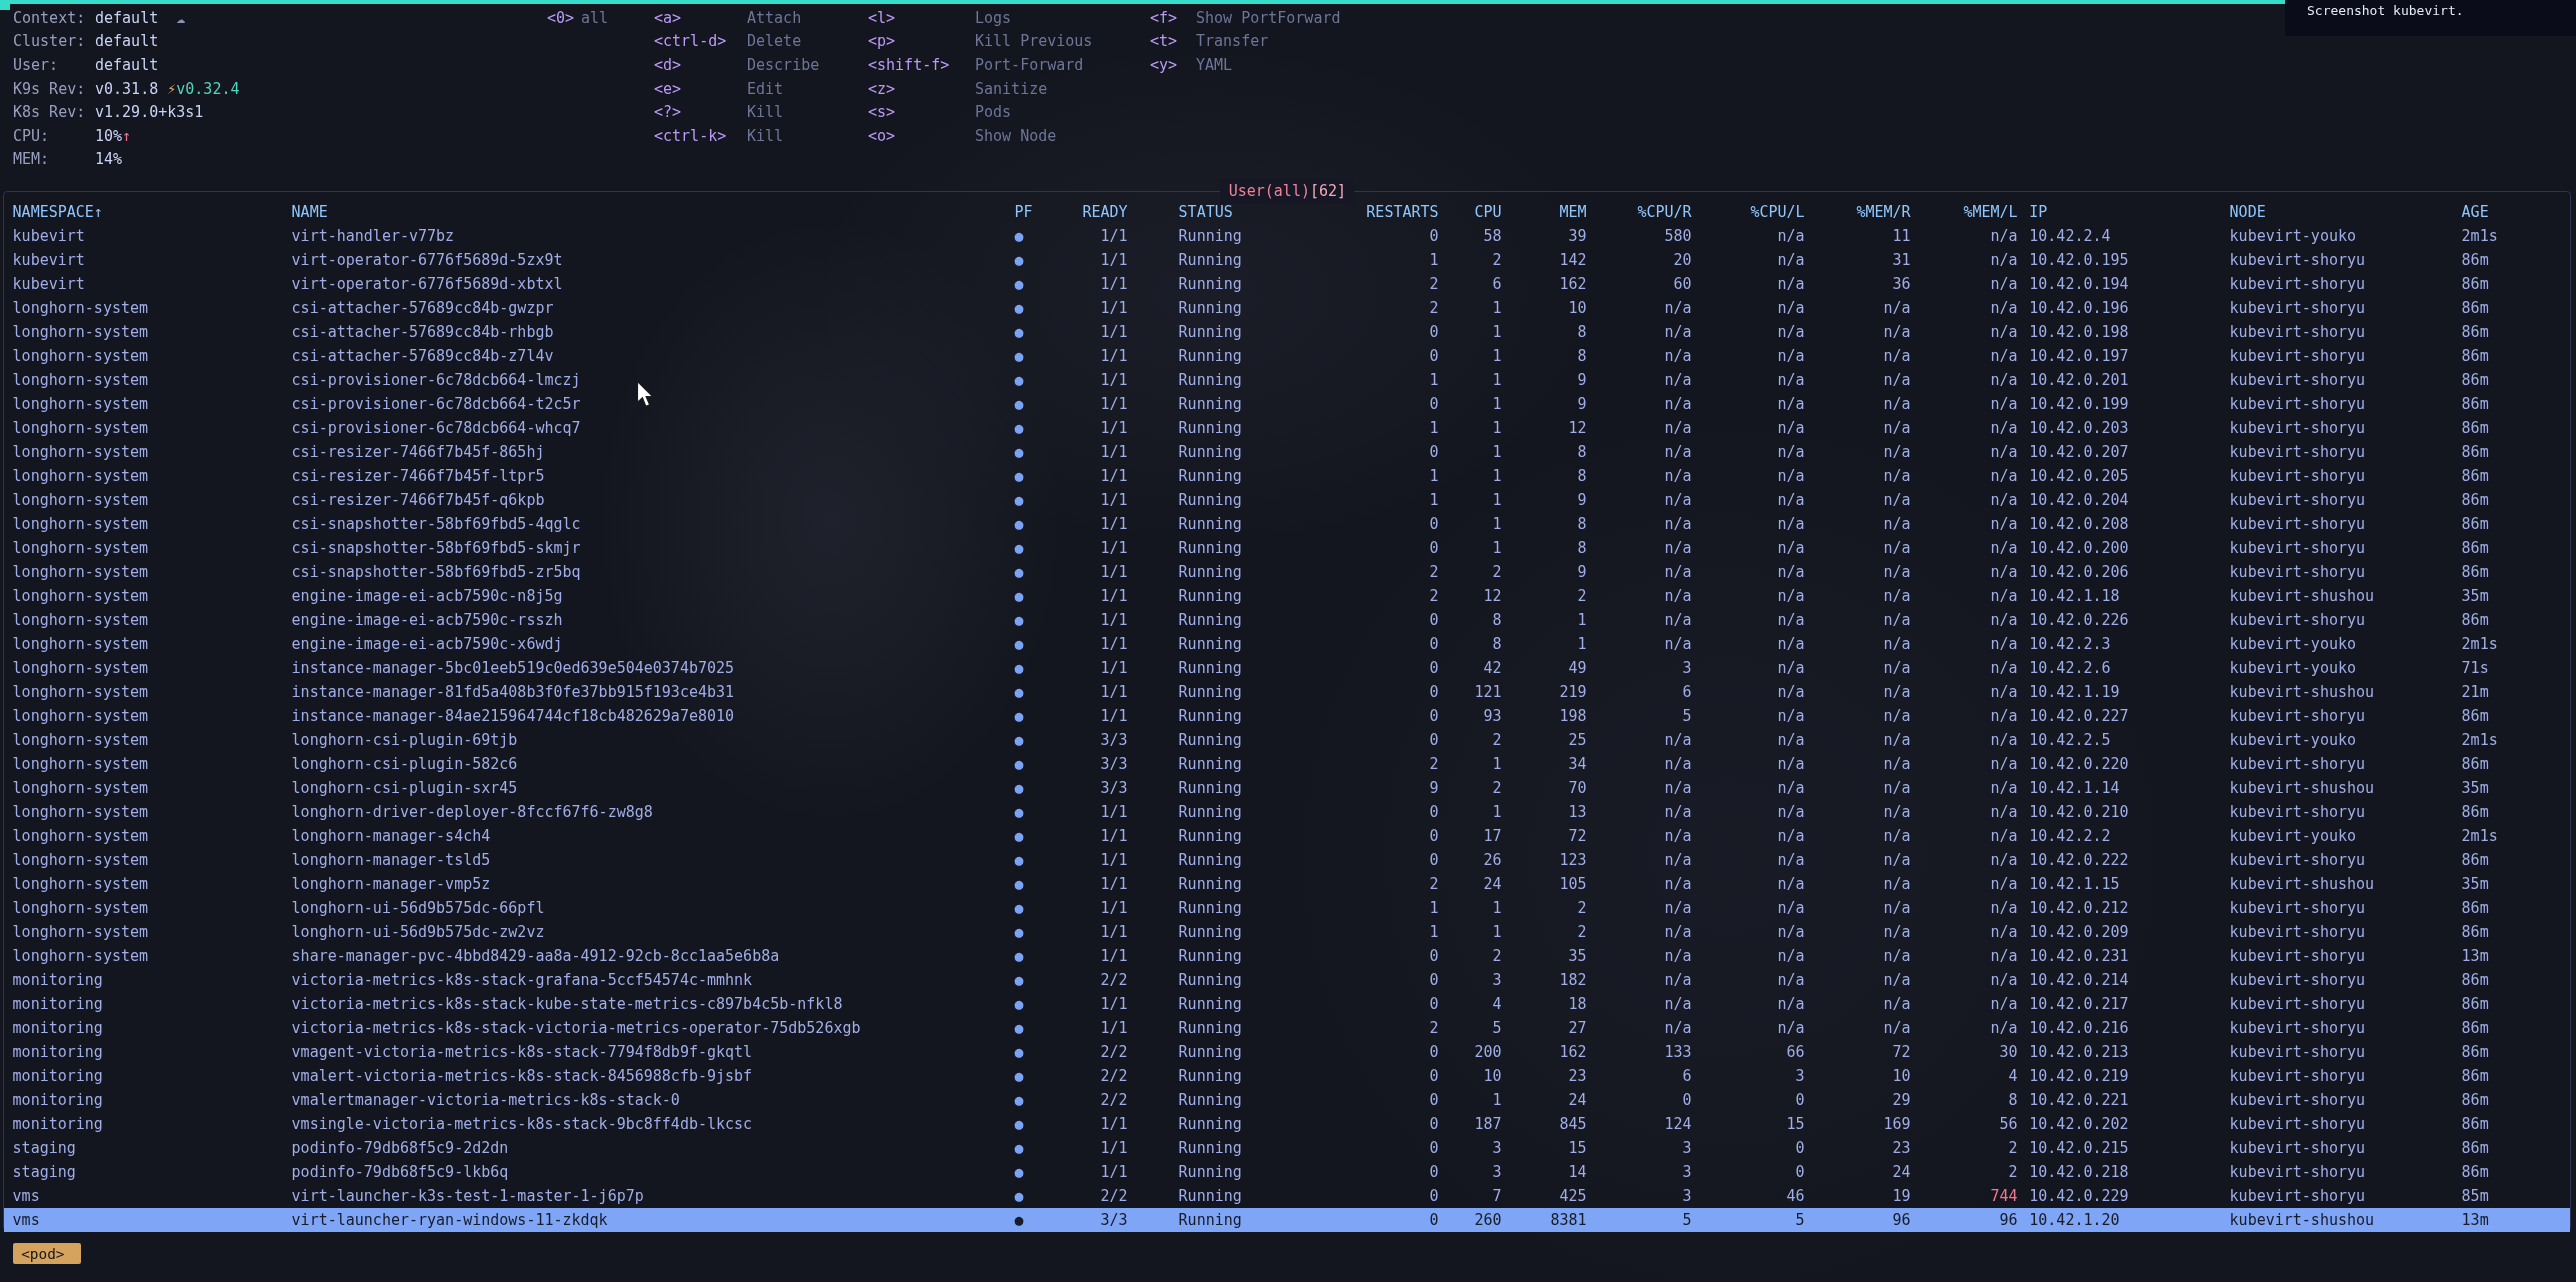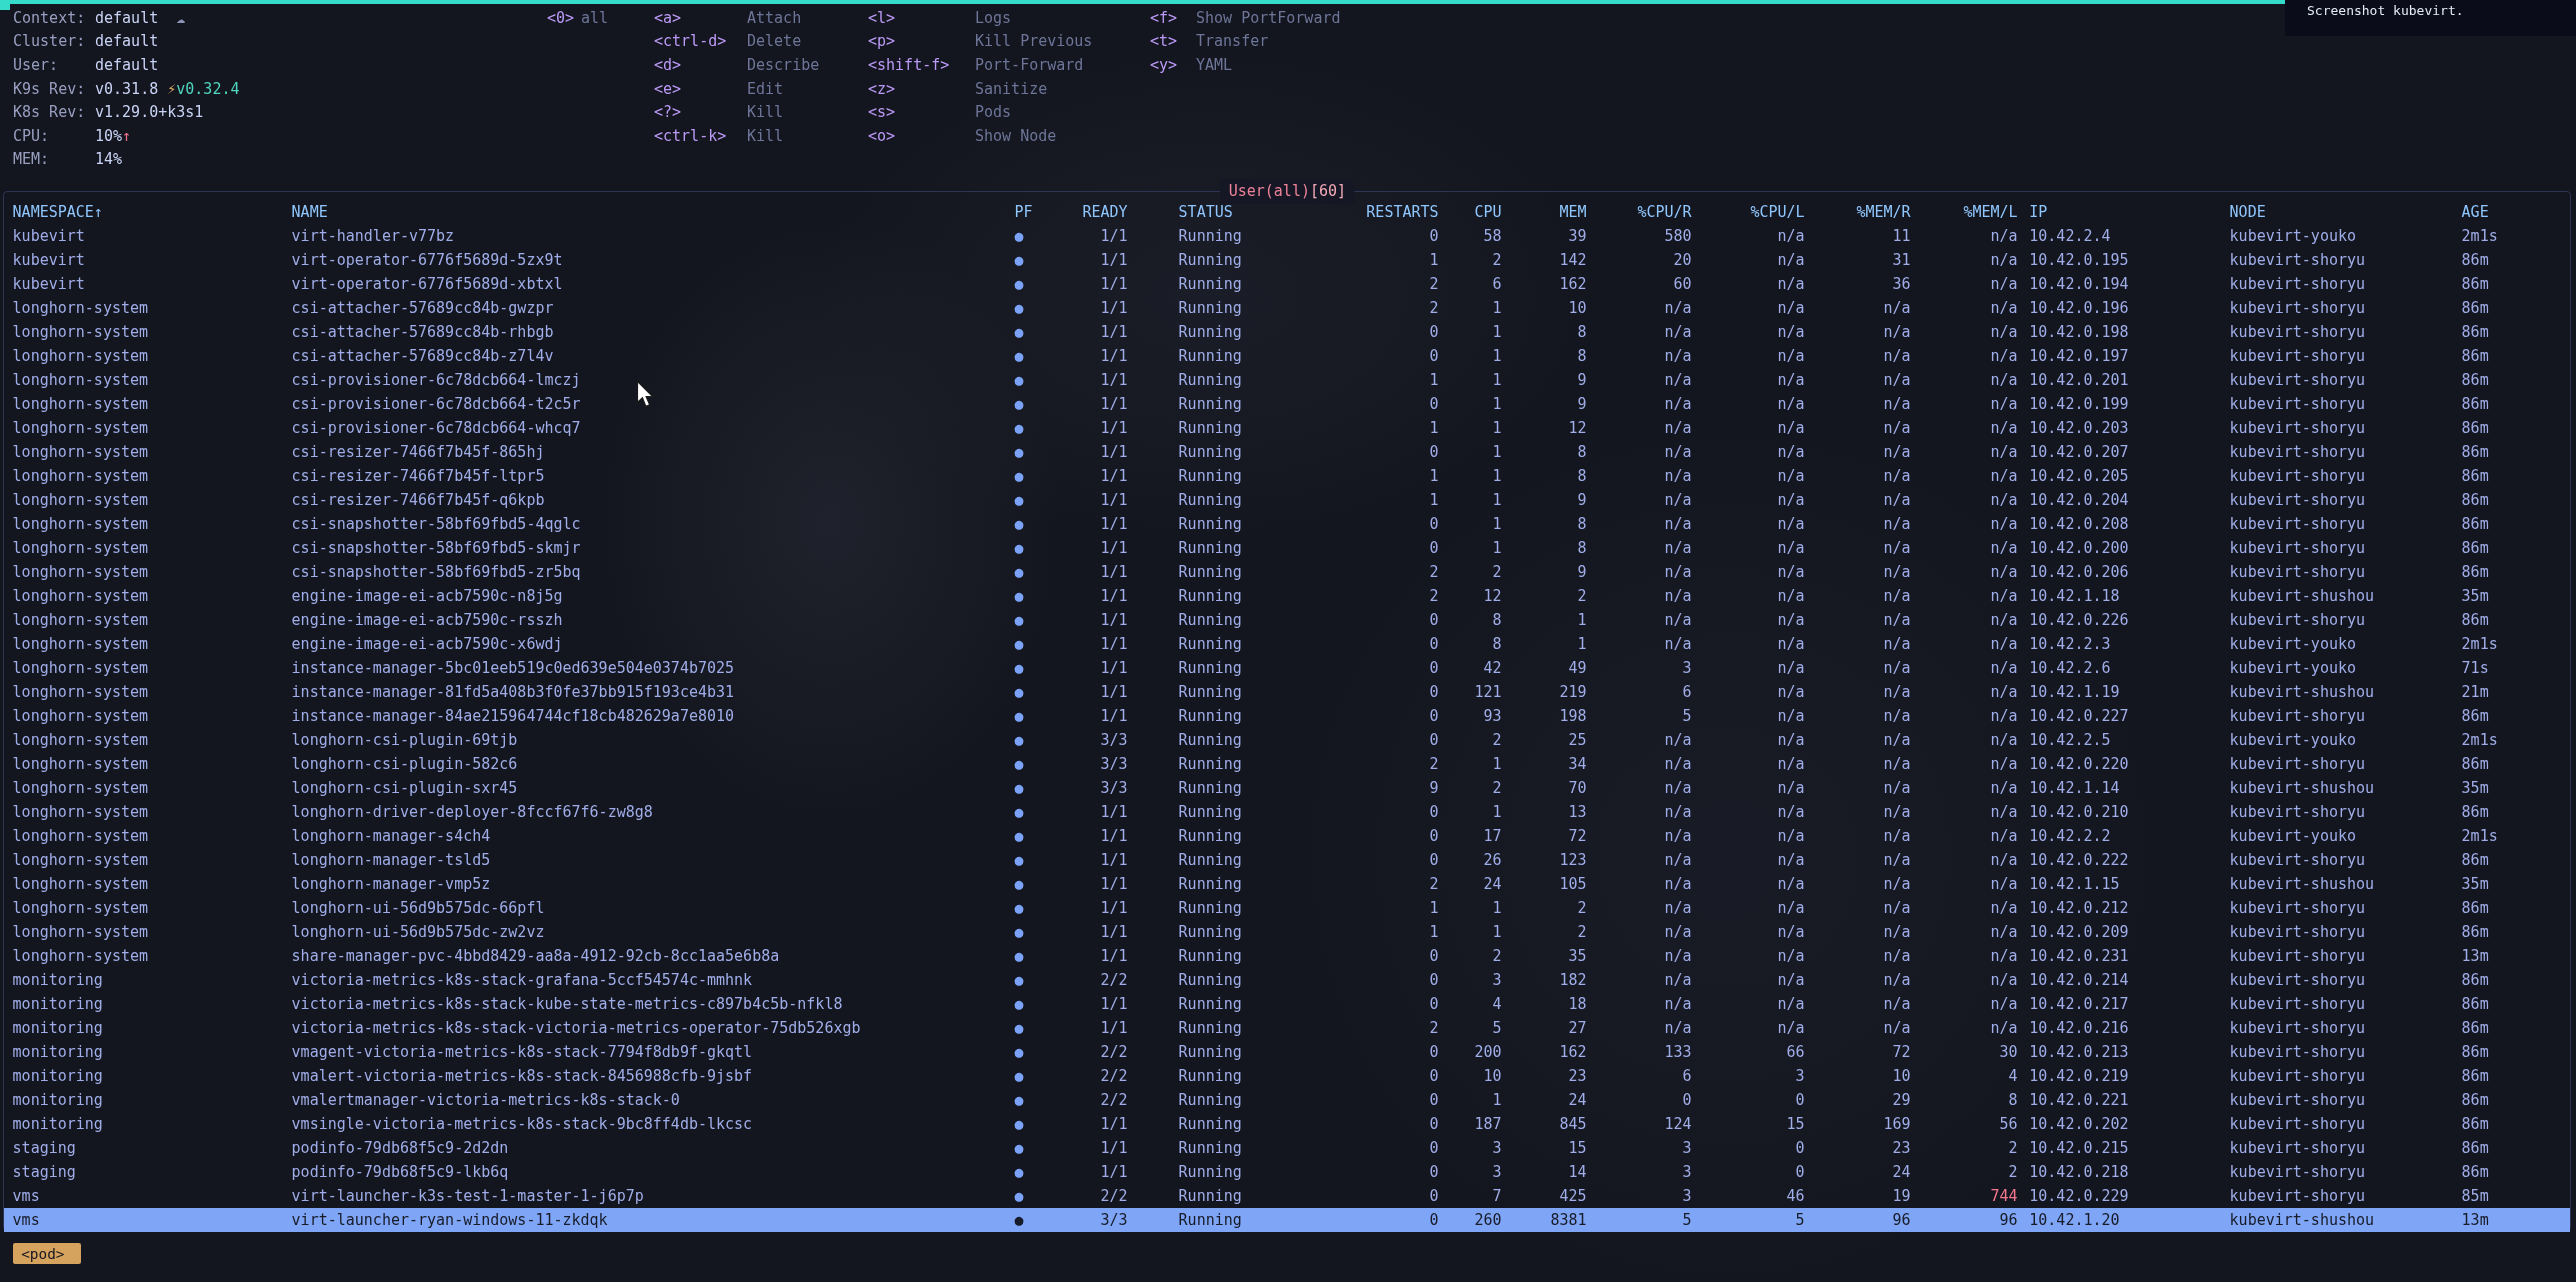--- a/index.html
+++ b/index.html
@@ -107,21 +107,21 @@
       </div>
       <div class="menu-col menu-col-3">
         <div class="hotkey"><span class="key">&lt;f&gt;</span><span class="desc">Show PortForward</span></div>
         <div class="hotkey"><span class="key">&lt;t&gt;</span><span class="desc">Transfer</span></div>
         <div class="hotkey"><span class="key">&lt;y&gt;</span><span class="desc">YAML</span></div>
       </div>
     </div>
 
 
   <div class="table-frame">
-    <div class="table-title"><span class="title-res">User(all)</span><span class="title-count">[60]</span></div>
+    <div class="table-title"><span class="title-res">User(all)</span><span class="title-count">[62]</span></div>
     <div class="table">
       <div class="trow thead"><span class="cell l" style="width: 279px;">NAMESPACE↑</span><span class="cell l" style="width: 723px;">NAME</span><span class="cell l pf" style="width: 23px;">PF</span><span class="cell r" style="width: 90px;">READY</span><span class="cell l ps" style="width: 237px;">STATUS</span><span class="cell r" style="width: 74px;">RESTARTS</span><span class="cell r" style="width: 63px;">CPU</span><span class="cell r" style="width: 85px;">MEM</span><span class="cell r" style="width: 105px;">%CPU/R</span><span class="cell r" style="width: 113px;">%CPU/L</span><span class="cell r" style="width: 106px;">%MEM/R</span><span class="cell r" style="width: 107px;">%MEM/L</span><span class="cell l pi" style="width: 212px;">IP</span><span class="cell l" style="width: 232px;">NODE</span><span class="cell l" style="width: 103px;">AGE</span></div>
       <div>
           <div class="trow"><span class="cell l" style="width: 279px;">kubevirt</span><span class="cell l" style="width: 723px;">virt-handler-v77bz</span><span class="cell l pf" style="width: 23px;">●</span><span class="cell r" style="width: 90px;">1/1</span><span class="cell l ps" style="width: 237px;">Running</span><span class="cell r" style="width: 74px;">0</span><span class="cell r" style="width: 63px;">58</span><span class="cell r" style="width: 85px;">39</span><span class="cell r" style="width: 105px;">580</span><span class="cell r" style="width: 113px;">n/a</span><span class="cell r" style="width: 106px;">11</span><span class="cell r" style="width: 107px;">n/a</span><span class="cell l pi" style="width: 212px;">10.42.2.4</span><span class="cell l" style="width: 232px;">kubevirt-youko</span><span class="cell l" style="width: 103px;">2m1s</span></div>
           <div class="trow"><span class="cell l" style="width: 279px;">kubevirt</span><span class="cell l" style="width: 723px;">virt-operator-6776f5689d-5zx9t</span><span class="cell l pf" style="width: 23px;">●</span><span class="cell r" style="width: 90px;">1/1</span><span class="cell l ps" style="width: 237px;">Running</span><span class="cell r" style="width: 74px;">1</span><span class="cell r" style="width: 63px;">2</span><span class="cell r" style="width: 85px;">142</span><span class="cell r" style="width: 105px;">20</span><span class="cell r" style="width: 113px;">n/a</span><span class="cell r" style="width: 106px;">31</span><span class="cell r" style="width: 107px;">n/a</span><span class="cell l pi" style="width: 212px;">10.42.0.195</span><span class="cell l" style="width: 232px;">kubevirt-shoryu</span><span class="cell l" style="width: 103px;">86m</span></div>
           <div class="trow"><span class="cell l" style="width: 279px;">kubevirt</span><span class="cell l" style="width: 723px;">virt-operator-6776f5689d-xbtxl</span><span class="cell l pf" style="width: 23px;">●</span><span class="cell r" style="width: 90px;">1/1</span><span class="cell l ps" style="width: 237px;">Running</span><span class="cell r" style="width: 74px;">2</span><span class="cell r" style="width: 63px;">6</span><span class="cell r" style="width: 85px;">162</span><span class="cell r" style="width: 105px;">60</span><span class="cell r" style="width: 113px;">n/a</span><span class="cell r" style="width: 106px;">36</span><span class="cell r" style="width: 107px;">n/a</span><span class="cell l pi" style="width: 212px;">10.42.0.194</span><span class="cell l" style="width: 232px;">kubevirt-shoryu</span><span class="cell l" style="width: 103px;">86m</span></div>
           <div class="trow"><span class="cell l" style="width: 279px;">longhorn-system</span><span class="cell l" style="width: 723px;">csi-attacher-57689cc84b-gwzpr</span><span class="cell l pf" style="width: 23px;">●</span><span class="cell r" style="width: 90px;">1/1</span><span class="cell l ps" style="width: 237px;">Running</span><span class="cell r" style="width: 74px;">2</span><span class="cell r" style="width: 63px;">1</span><span class="cell r" style="width: 85px;">10</span><span class="cell r" style="width: 105px;">n/a</span><span class="cell r" style="width: 113px;">n/a</span><span class="cell r" style="width: 106px;">n/a</span><span class="cell r" style="width: 107px;">n/a</span><span class="cell l pi" style="width: 212px;">10.42.0.196</span><span class="cell l" style="width: 232px;">kubevirt-shoryu</span><span class="cell l" style="width: 103px;">86m</span></div>
           <div class="trow"><span class="cell l" style="width: 279px;">longhorn-system</span><span class="cell l" style="width: 723px;">csi-attacher-57689cc84b-rhbgb</span><span class="cell l pf" style="width: 23px;">●</span><span class="cell r" style="width: 90px;">1/1</span><span class="cell l ps" style="width: 237px;">Running</span><span class="cell r" style="width: 74px;">0</span><span class="cell r" style="width: 63px;">1</span><span class="cell r" style="width: 85px;">8</span><span class="cell r" style="width: 105px;">n/a</span><span class="cell r" style="width: 113px;">n/a</span><span class="cell r" style="width: 106px;">n/a</span><span class="cell r" style="width: 107px;">n/a</span><span class="cell l pi" style="width: 212px;">10.42.0.198</span><span class="cell l" style="width: 232px;">kubevirt-shoryu</span><span class="cell l" style="width: 103px;">86m</span></div>
           <div class="trow"><span class="cell l" style="width: 279px;">longhorn-system</span><span class="cell l" style="width: 723px;">csi-attacher-57689cc84b-z7l4v</span><span class="cell l pf" style="width: 23px;">●</span><span class="cell r" style="width: 90px;">1/1</span><span class="cell l ps" style="width: 237px;">Running</span><span class="cell r" style="width: 74px;">0</span><span class="cell r" style="width: 63px;">1</span><span class="cell r" style="width: 85px;">8</span><span class="cell r" style="width: 105px;">n/a</span><span class="cell r" style="width: 113px;">n/a</span><span class="cell r" style="width: 106px;">n/a</span><span class="cell r" style="width: 107px;">n/a</span><span class="cell l pi" style="width: 212px;">10.42.0.197</span><span class="cell l" style="width: 232px;">kubevirt-shoryu</span><span class="cell l" style="width: 103px;">86m</span></div>
           <div class="trow"><span class="cell l" style="width: 279px;">longhorn-system</span><span class="cell l" style="width: 723px;">csi-provisioner-6c78dcb664-lmczj</span><span class="cell l pf" style="width: 23px;">●</span><span class="cell r" style="width: 90px;">1/1</span><span class="cell l ps" style="width: 237px;">Running</span><span class="cell r" style="width: 74px;">1</span><span class="cell r" style="width: 63px;">1</span><span class="cell r" style="width: 85px;">9</span><span class="cell r" style="width: 105px;">n/a</span><span class="cell r" style="width: 113px;">n/a</span><span class="cell r" style="width: 106px;">n/a</span><span class="cell r" style="width: 107px;">n/a</span><span class="cell l pi" style="width: 212px;">10.42.0.201</span><span class="cell l" style="width: 232px;">kubevirt-shoryu</span><span class="cell l" style="width: 103px;">86m</span></div>

